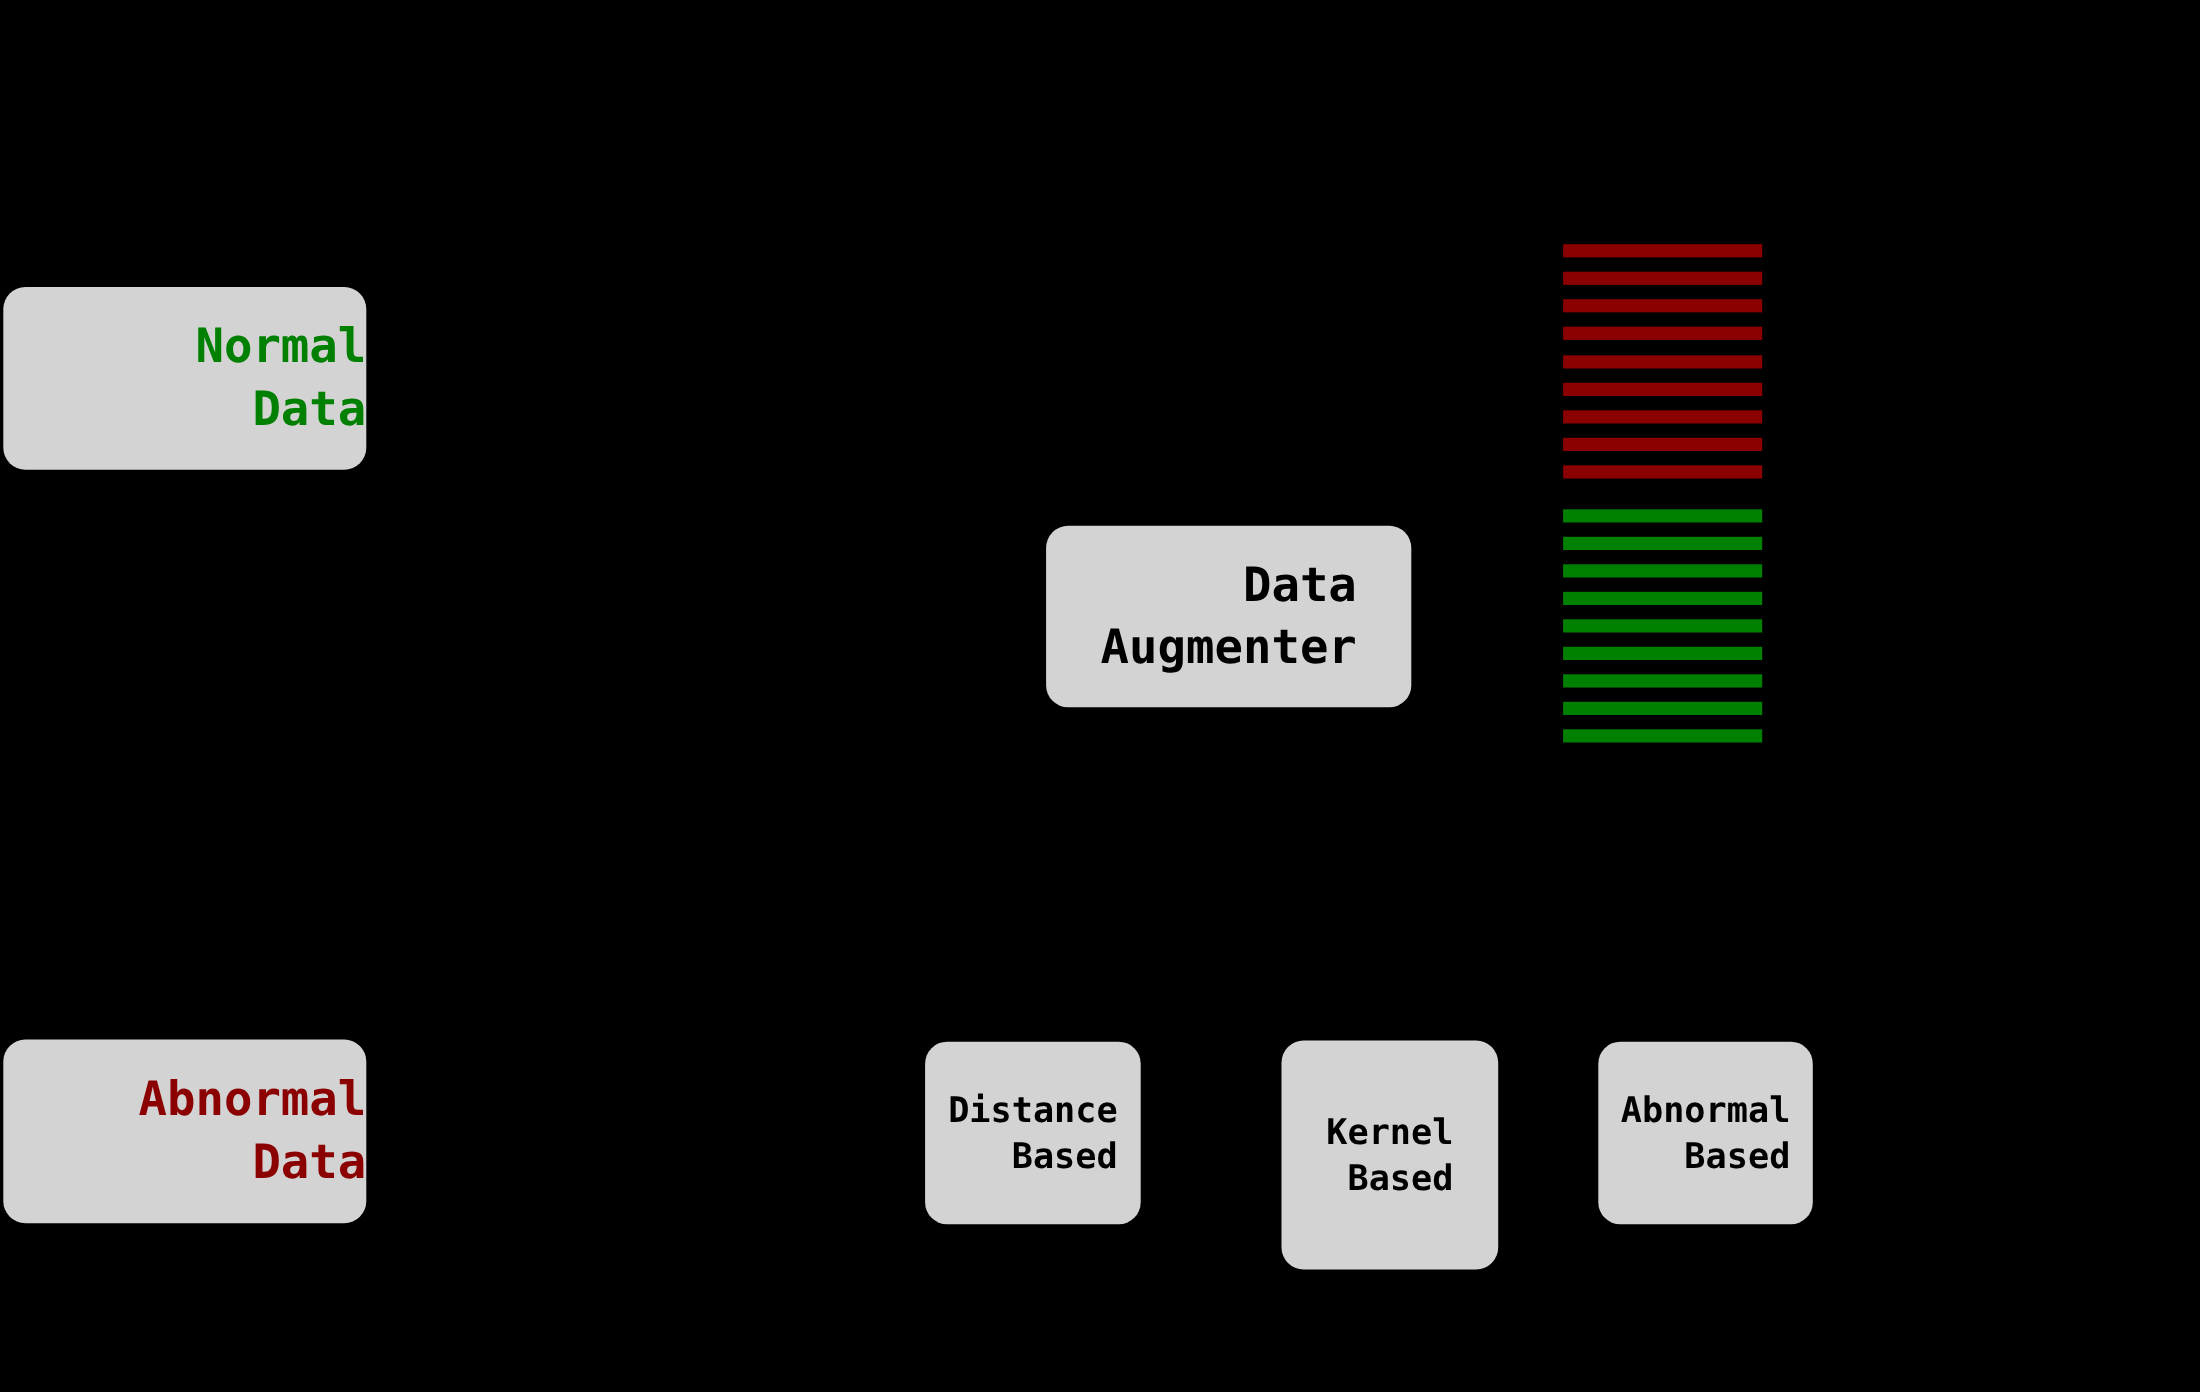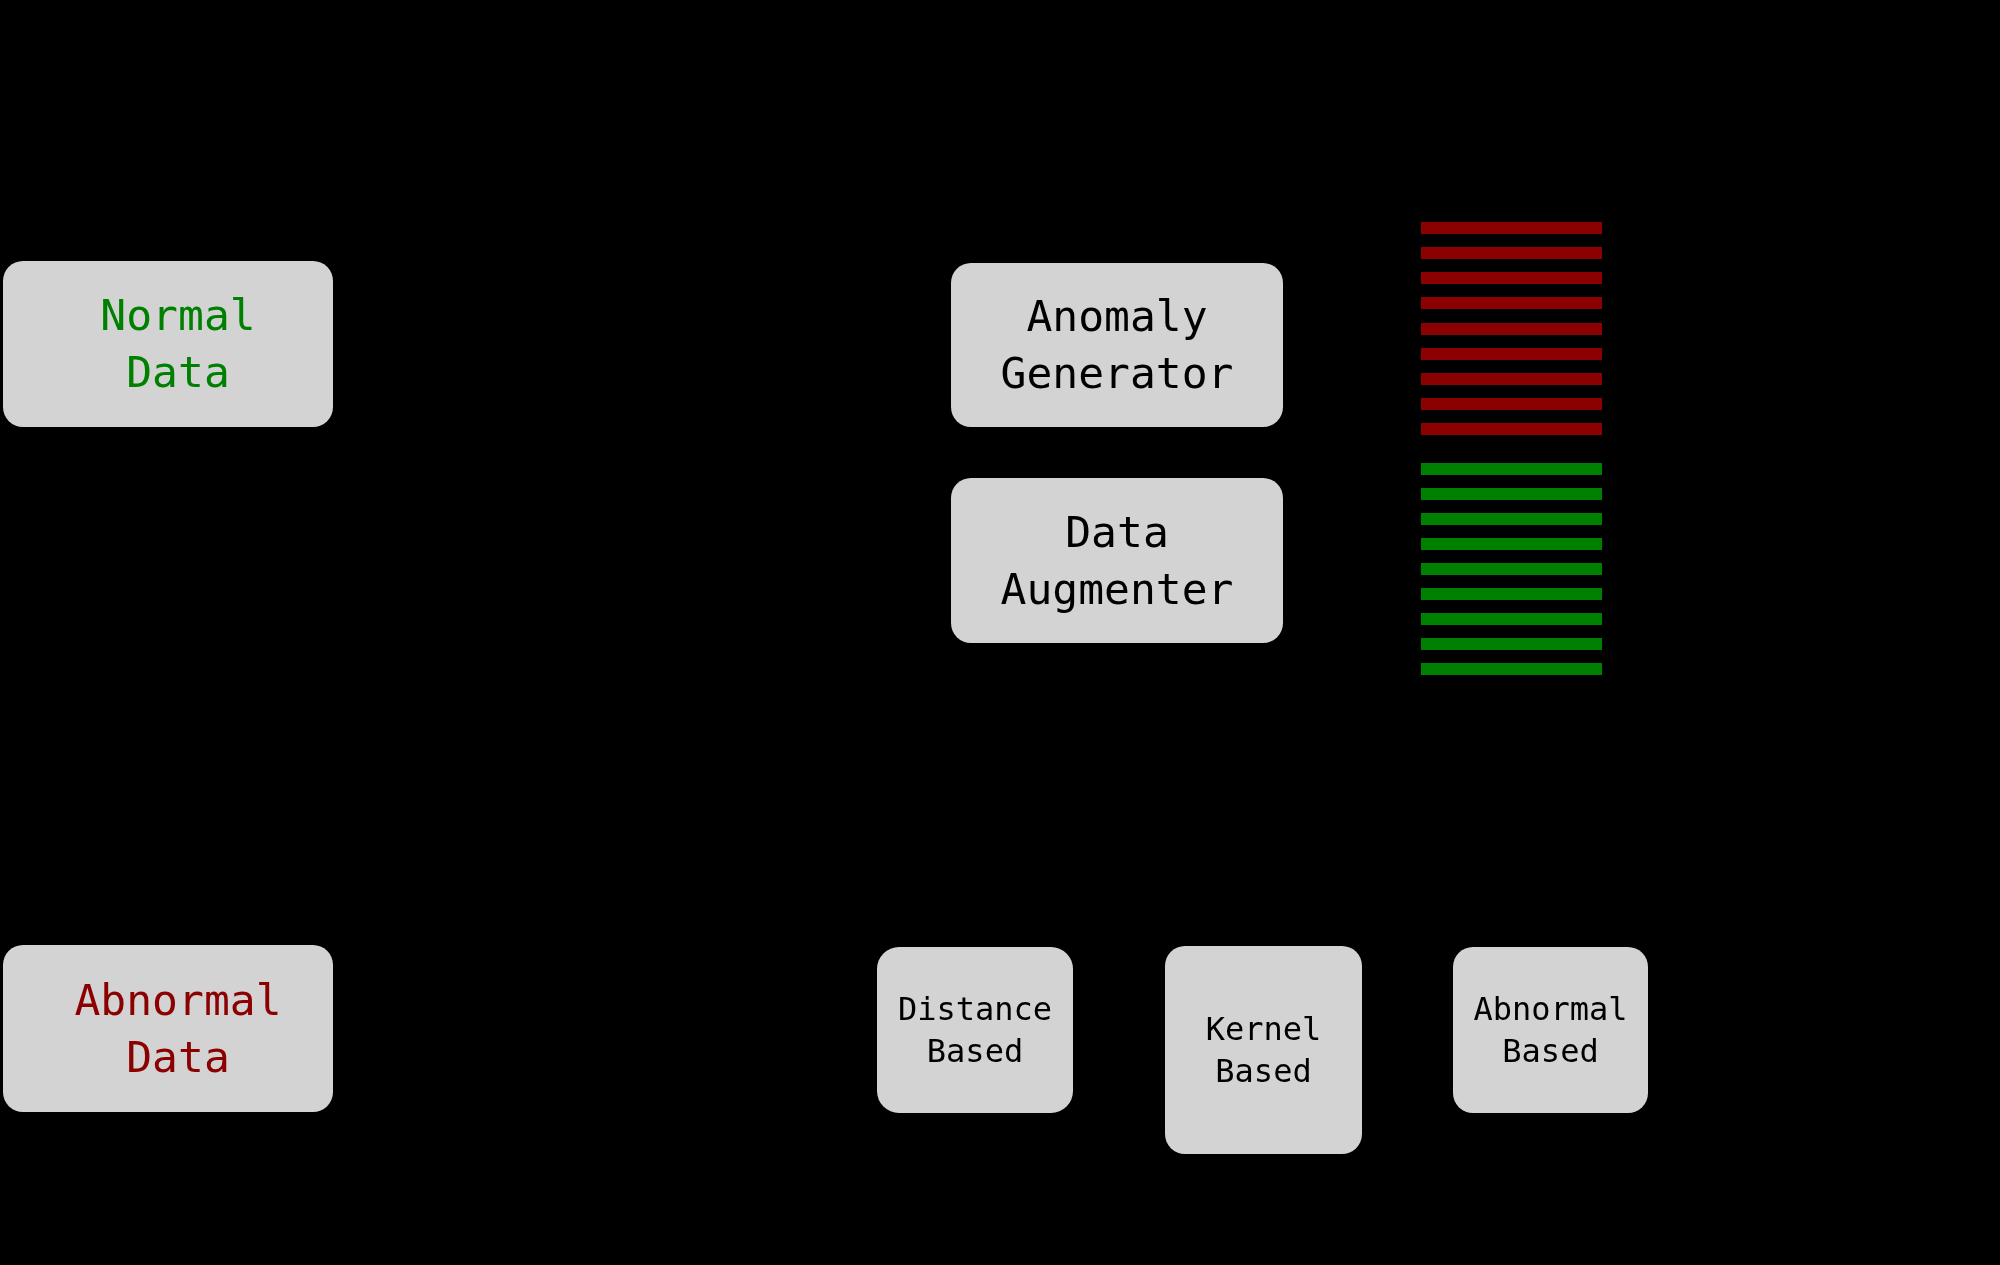--- a/index.html
+++ b/index.html
@@ -13,37 +13,38 @@
   .node{
     position:absolute;
     background:#d3d3d3;
     border-radius:20px;
     display:flex;
     flex-direction:column;
     justify-content:center;
   }
   .label{
     white-space:pre-line;
-    text-align:center;
+    text-align:right;
     color:#000;
+    font-weight:bold;
   }
   
   .big .label{font-size:43px;line-height:57px;}
   
   .small .label{font-size:32px;line-height:42px;}
   
   .align-left .label{padding-left:20px;}
   
   .align-center{align-items:center;}
 
   .node-normal   {left:3px;    top:261px; width:330px; height:166px;}
   .node-abnormal {left:3px;    top:945px; width:330px; height:167px;}
   .node-anomaly  {left:951px;  top:263px; width:332px; height:164px;}
   .node-augmenter{left:951px;  top:478px; width:332px; height:165px;}
-  .node-distance {left:877px;  top:947px; width:196px; height:166px;border-radius:22px;}
+  .node-distance {left:841px;  top:947px; width:196px; height:166px;}
   .node-kernel   {left:1165px; top:946px; width:197px; height:208px;}
   .node-neurone  {left:1453px; top:947px; width:195px; height:166px;}
 
   .node-normal .label  {color:#008000;}
   .node-abnormal .label{color:#8b0000;}
 
   .stripes{
     position:absolute;
     left:1421px;
     width:181px;
@@ -63,24 +64,20 @@
   <div class="node big align-left node-normal">
     <div class="label">Normal
 Data</div>
   </div>
 
   <div class="node big align-left node-abnormal">
     <div class="label">Abnormal
 Data</div>
   </div>
 
-  <div class="node big align-center node-anomaly">
-    <div class="label">Anomaly
-Generator</div>
-  </div>
 
   <div class="node big align-center node-augmenter">
     <div class="label">Data
 Augmenter</div>
   </div>
 
   <div class="node small align-center node-distance">
     <div class="label">Distance
 Based</div>
   </div>

